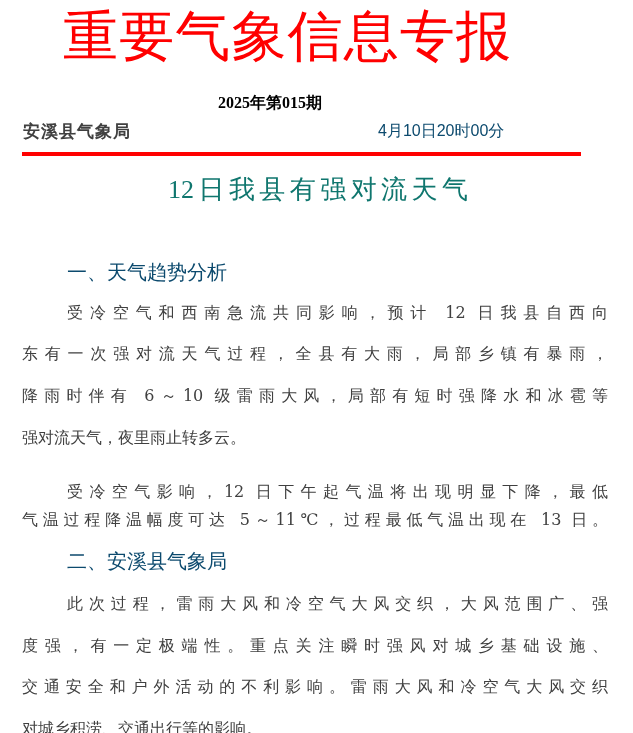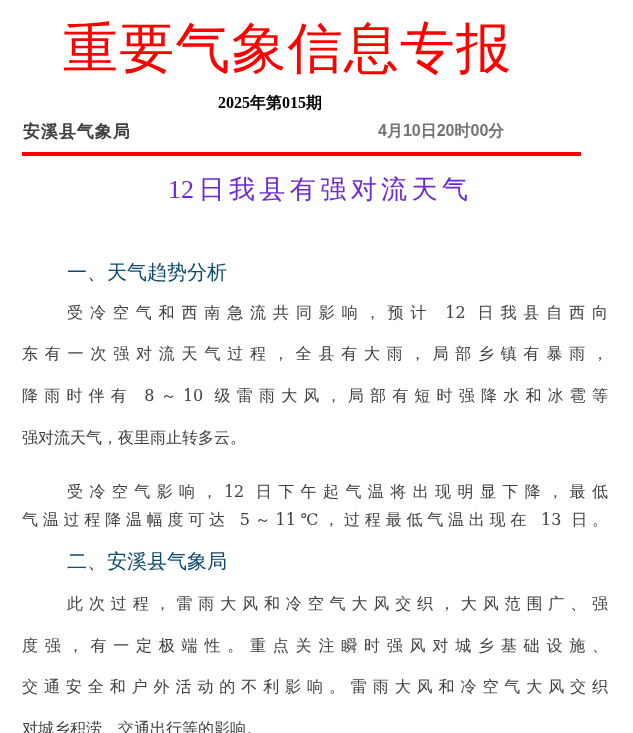--- a/index.html
+++ b/index.html
@@ -1,45 +1,45 @@
 <!DOCTYPE html>
 <html><head>
 <meta charset="utf-8">
 <style>
   html, body { margin: 0; padding: 0; background: #ffffff; }
   body { width: 633px; height: 733px; position: relative; overflow: hidden; }
   .abs { position: absolute; white-space: nowrap; }
   .masthead {
-    left: 63px; top: 16px; width: 448px;
+    left: 63px; top: 4px; width: 448px;
     font-family: "DejaVu Serif", "Liberation Serif", serif;
     font-size: 55px; line-height: 64px; color: #ff0000;
     text-align: justify; text-align-last: justify; letter-spacing: 0;
   }
   .issue {
     left: 218px; top: 93px;
     font-family: "Liberation Serif", "DejaVu Serif", serif;
     font-weight: bold; font-size: 16px; line-height: 20px; color: #000;
   }
   .org {
     left: 23px; top: 121px;
     font-family: "DejaVu Serif", serif; font-weight: bold;
     font-size: 17px; line-height: 20px; color: #404040; letter-spacing: 1px;
   }
   .datetime {
     left: 378px; top: 121px;
-    font-family: "Liberation Sans", "DejaVu Sans", sans-serif; font-weight: bold;
-    font-size: 16px; line-height: 20px; color: #737373;
+    font-family: "Liberation Sans", "DejaVu Sans", sans-serif; font-weight: normal;
+    font-size: 16px; line-height: 20px; color: #0c4a6e;
   }
   .redline {
     left: 22px; top: 152px; width: 559px; height: 4px; background: #ff0000;
   }
   .headline {
     left: 168px; top: 175px; width: 300px;
     font-family: "Liberation Serif", "DejaVu Serif", serif;
-    font-size: 26px; line-height: 30px; color: #6d28d9;
+    font-size: 26px; line-height: 30px; color: #0f766e;
     text-align: justify; text-align-last: justify;
   }
   .section {
     font-family: "DejaVu Sans", "Liberation Sans", sans-serif;
     font-size: 20px; line-height: 24px; color: #0c4a6e;
   }
   .line {
     font-family: "DejaVu Serif", "Liberation Serif", serif;
     font-size: 16px; line-height: 24px; color: #404040;
     text-align: justify; text-align-last: justify;
@@ -56,21 +56,21 @@
 <div class="abs org">安溪县气象局</div>
 <div class="abs datetime">4月10日20时00分</div>
 <div class="abs redline"></div>
 
 <div class="abs headline">12日我县有强对流天气</div>
 
 <div class="abs section" style="left:67px; top:260px;">一、天气趋势分析</div>
 
 <div class="abs line indent" style="top:301px;">受冷空气和西南急流共同影响，预计 12 日我县自西向</div>
 <div class="abs line full" style="top:343px;font-family:Liberation Mono, monospace;">东有一次强对流天气过程，全县有大雨，局部乡镇有暴雨，</div>
-<div class="abs line full" style="top:384px;">降雨时伴有 8～10 级雷雨大风，局部有短时强降水和冰雹等</div>
+<div class="abs line full" style="top:384px;">降雨时伴有 6～10 级雷雨大风，局部有短时强降水和冰雹等</div>
 <div class="abs line full last" style="top:426px;">强对流天气，夜里雨止转多云。</div>
 
 <div class="abs line indent" style="top:480px;">受冷空气影响，12 日下午起气温将出现明显下降，最低</div>
 <div class="abs line full" style="top:508px;">气温过程降温幅度可达 5～11℃，过程最低气温出现在 13 日。</div>
 
 <div class="abs section" style="left:67px; top:549px;">二、安溪县气象局</div>
 
 <div class="abs line indent" style="top:592px;">此次过程，雷雨大风和冷空气大风交织，大风范围广、强</div>
 <div class="abs line full" style="top:634px;">度强，有一定极端性。重点关注瞬时强风对城乡基础设施、</div>
 <div class="abs line full" style="top:675px;">交通安全和户外活动的不利影响。雷雨大风和冷空气大风交织</div>

